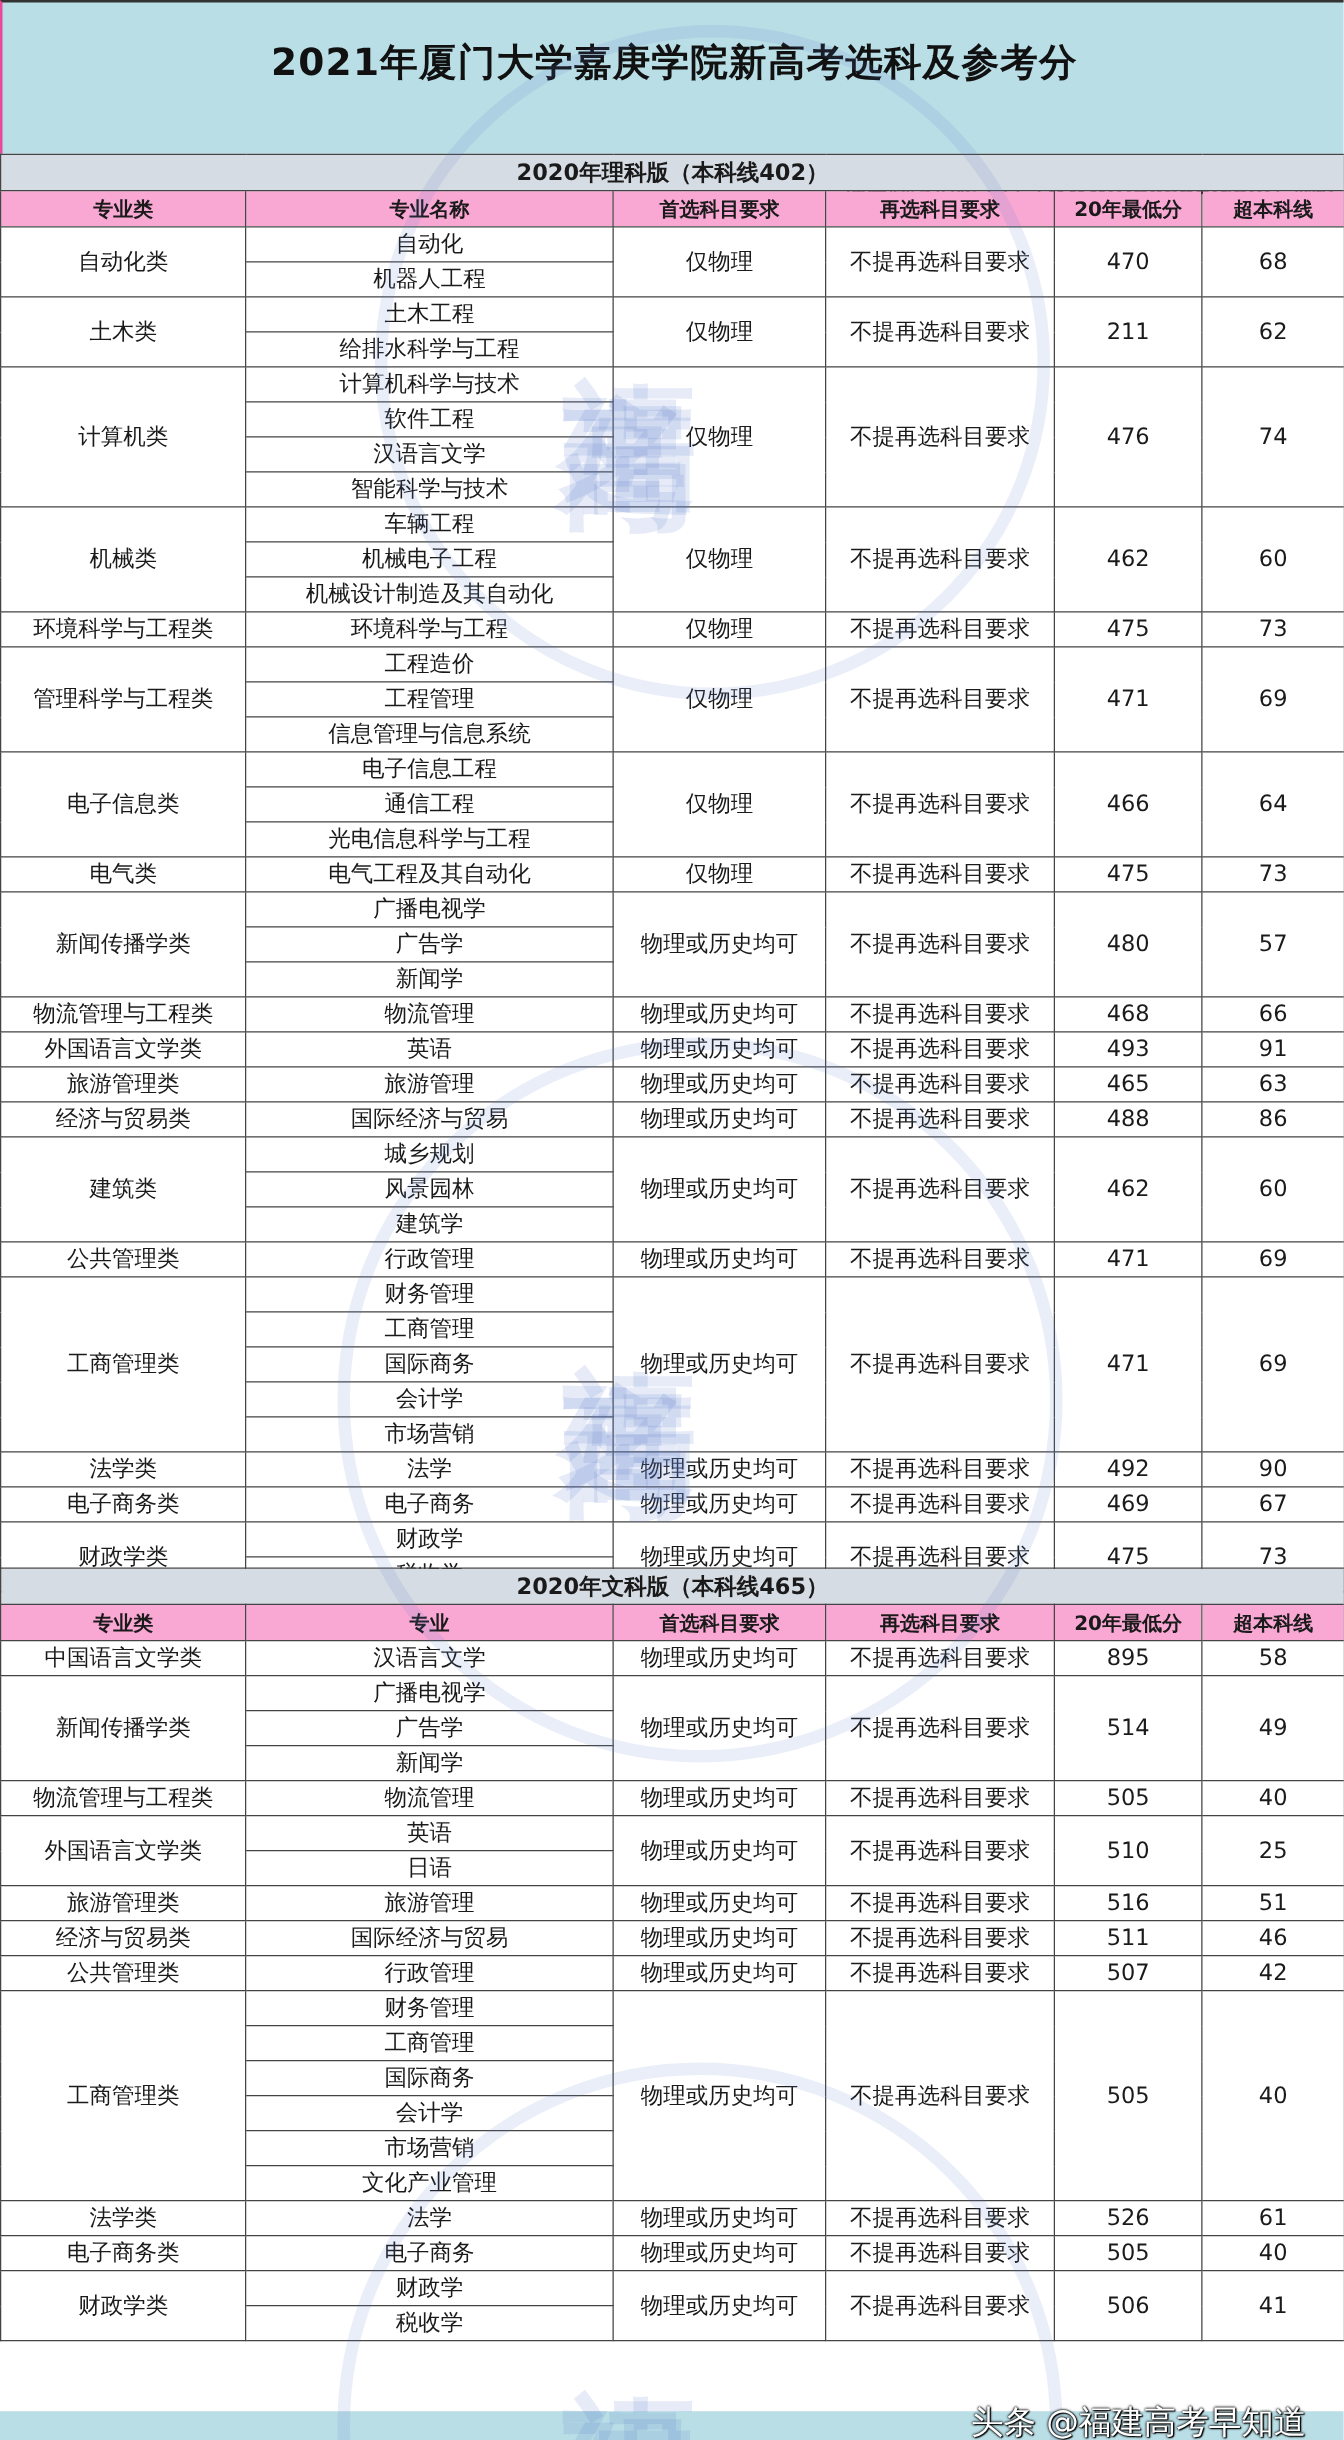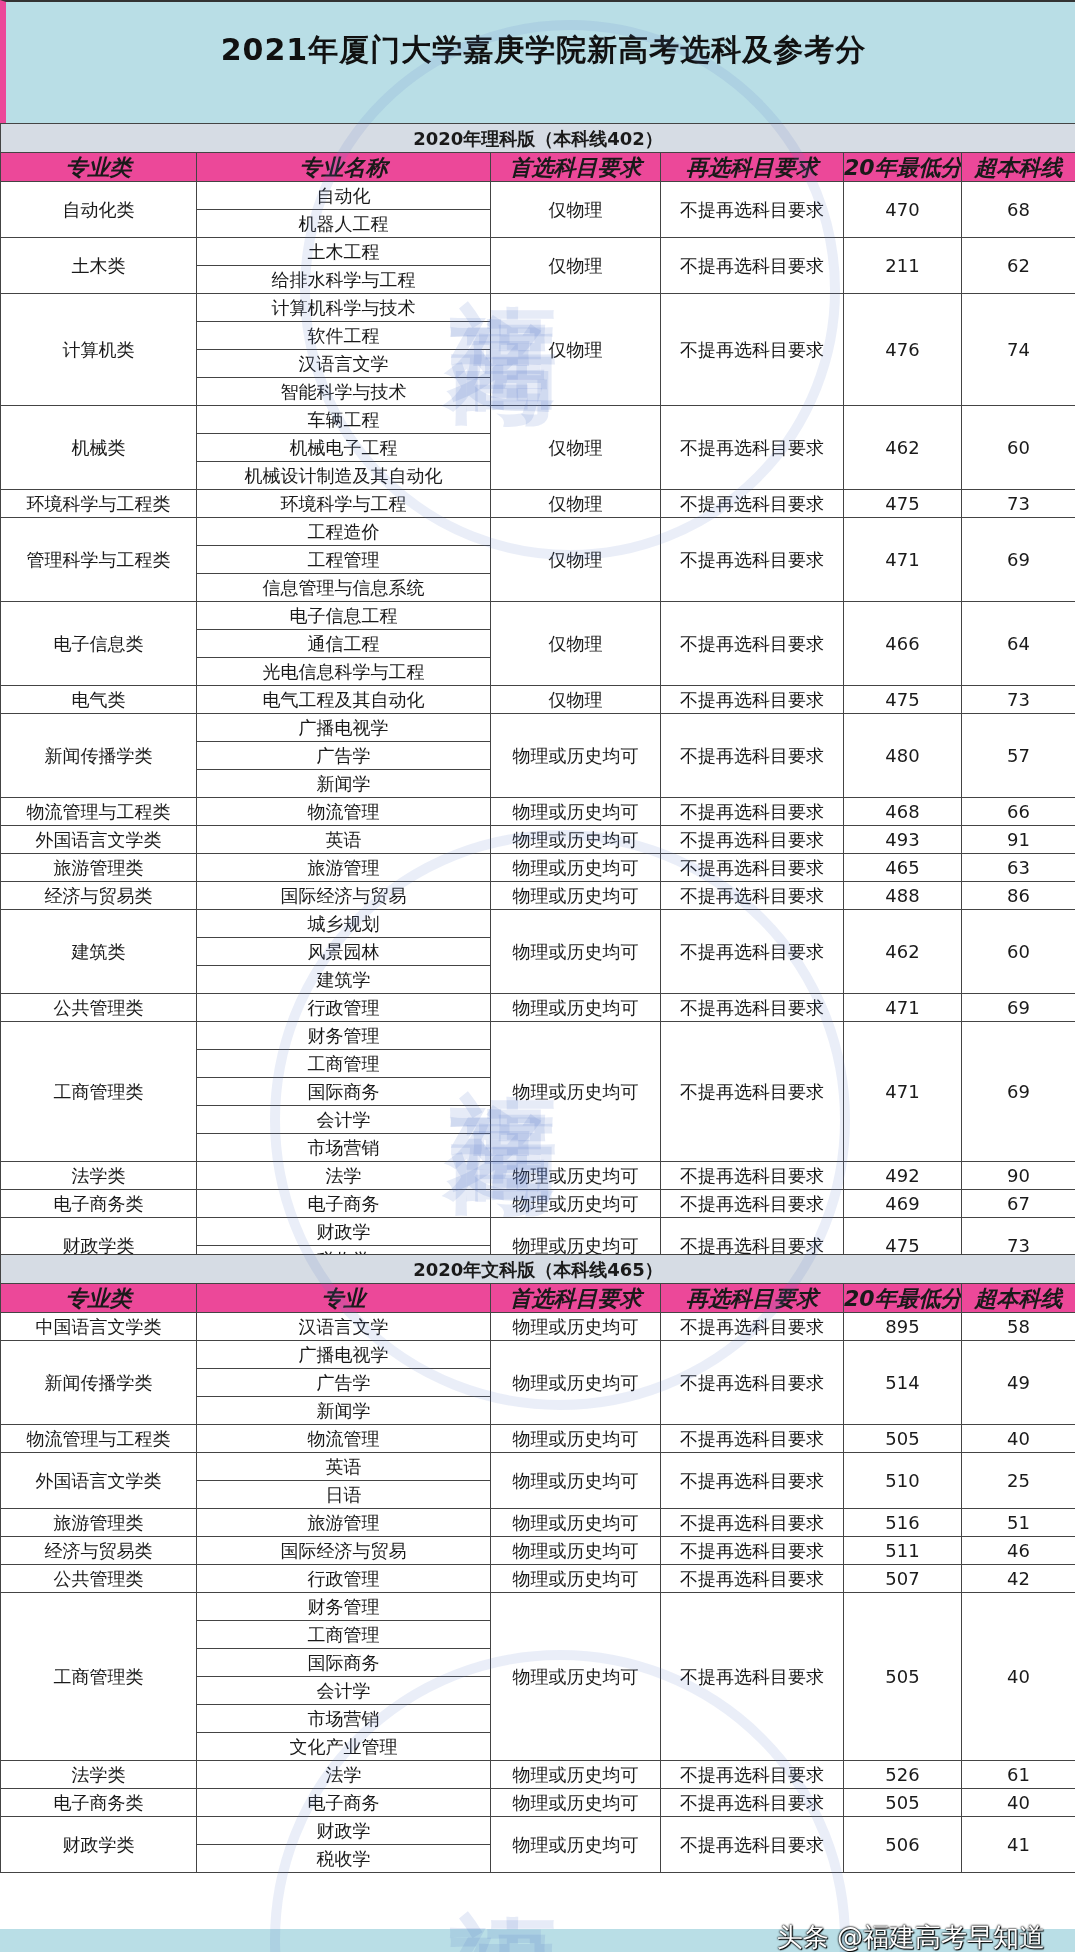--- a/index.html
+++ b/index.html
@@ -1,25 +1,25 @@
 <!DOCTYPE html>
 <html><head>
 <meta charset="utf-8">
 <style>
   html,body{margin:0;padding:0;}
   body{width:1075px;height:1952px;position:relative;overflow:hidden;background:#ffffff;
        font-family:"DejaVu Sans","Liberation Sans",sans-serif;color:#1a1a1a;}
   .title-band{position:absolute;left:0;top:0;width:1075px;height:123px;background:#b9dee6;
-       border-top:2px solid #333;border-left:6px solid #ec4899;box-sizing:border-box;}
+       border-top:2px solid #333;border-left:2px solid #ec4899;box-sizing:border-box;}
   .title{position:absolute;left:0;width:1075px;top:28px;text-align:center;font-size:30px;font-weight:bold;color:#111;letter-spacing:1px;}
   .credit{position:absolute;right:4px;top:96px;font-size:18px;font-weight:bold;color:#222;white-space:nowrap;margin-top:39px;}
   table{position:absolute;left:0;border-collapse:collapse;width:1075px;table-layout:fixed;padding-left:16px;}
   td{border:1.5px solid #444;text-align:center;vertical-align:middle;padding:0;font-size:18px;height:27px;line-height:27px;overflow:hidden;white-space:nowrap;}
   td.sec{background:#d6dce4;font-weight:bold;font-size:18px;height:28px;border-left:1.5px solid #444;}
-  tr.colhead td{background:#ec4899;font-weight:bold;font-size:22px;height:28px;font-style:italic;}
+  tr.colhead td{background:#f9a8d4;font-weight:bold;font-size:16px;height:28px;}
   .bottom-band{position:absolute;left:0;top:1929px;width:1075px;height:23px;background:#b9dee6;}
   .watermark{position:absolute;border:10px solid rgba(90,120,200,0.13);border-radius:50%;pointer-events:none;}
   .wm-text{position:absolute;color:rgba(90,120,200,0.15);font-weight:bold;pointer-events:none;writing-mode:vertical-rl;letter-spacing:6px;}
   .attribution{position:absolute;right:30px;top:1892px;font-size:26px;color:#fff;text-shadow:0 0 2px #000,0 0 2px #000,1px 1px 1px #000;white-space:nowrap;margin-top:28px;}
 </style>
 </head>
 <body>
 
 <div class="title-band">
   <div class="title">2021年厦门大学嘉庚学院新高考选科及参考分</div>

